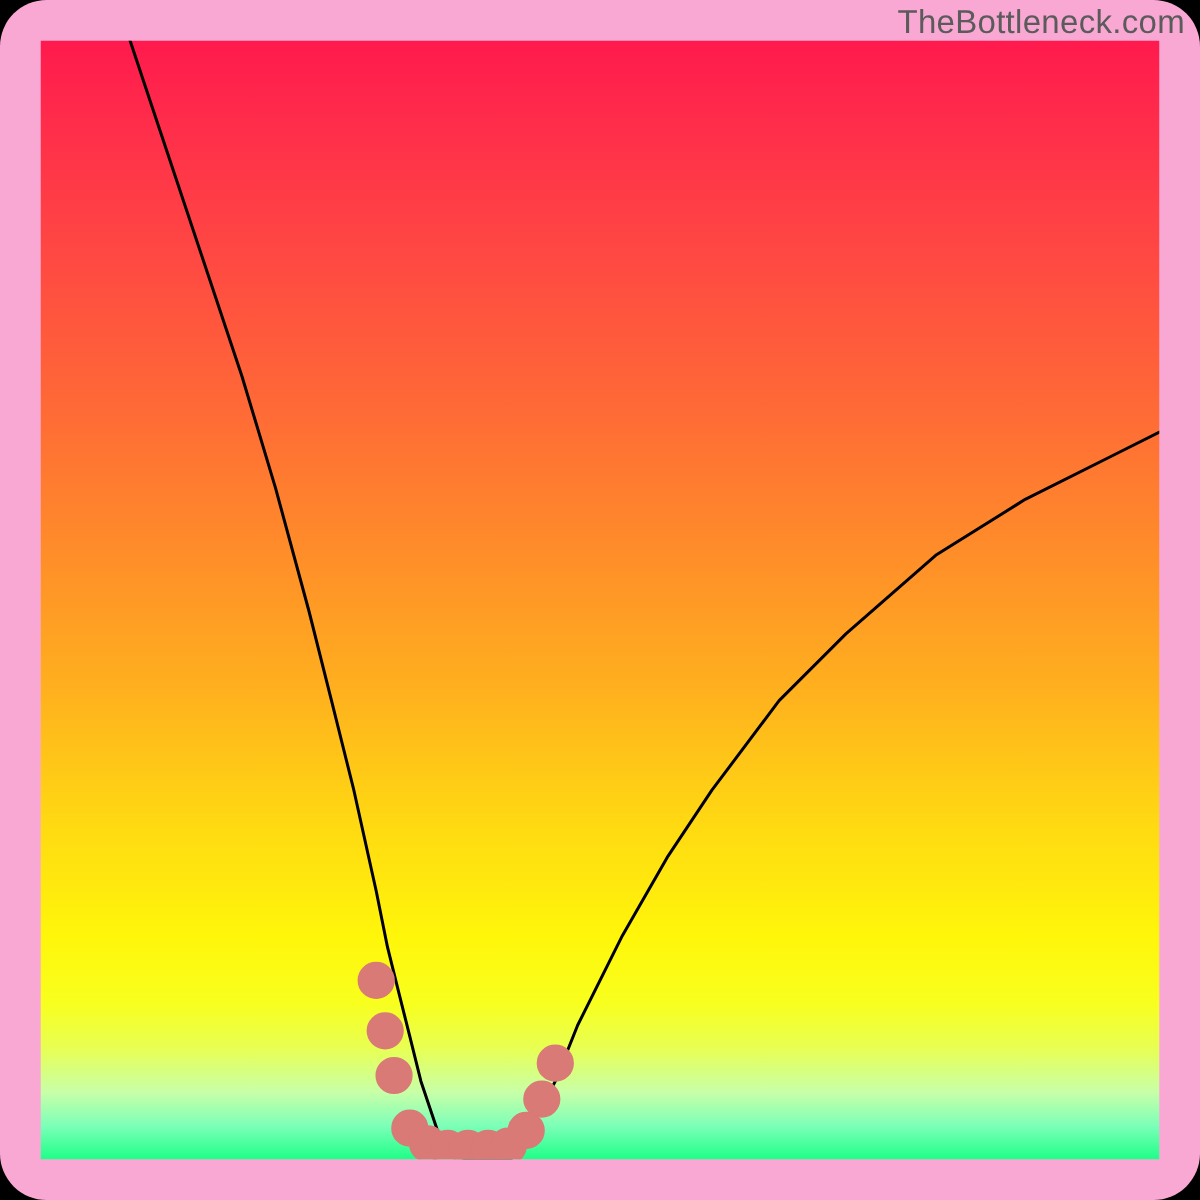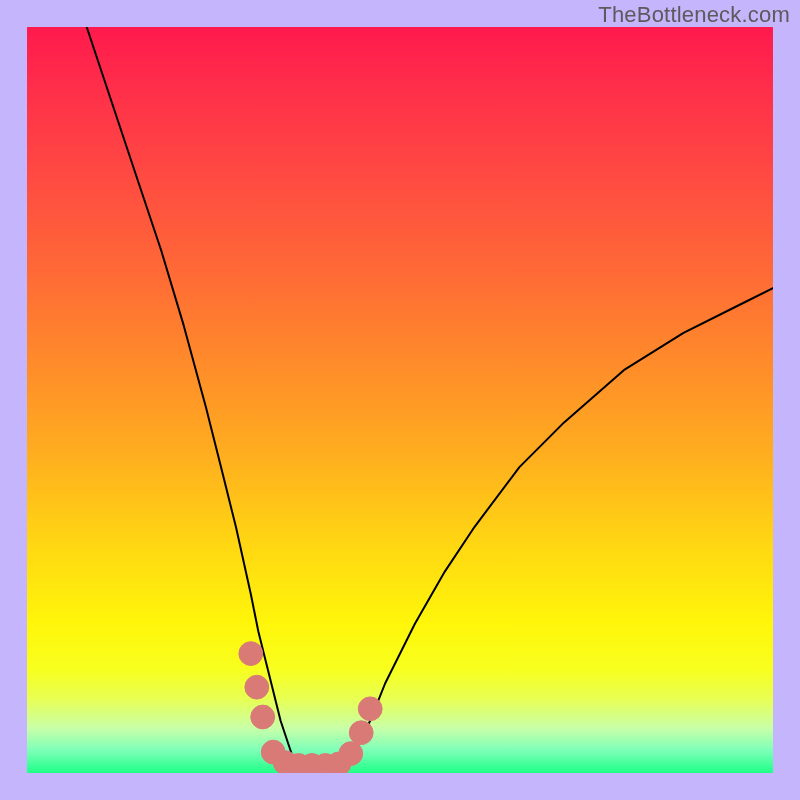--- a/index.html
+++ b/index.html
@@ -1,21 +1,22 @@
 <!DOCTYPE html>
 <html><head>
 <meta charset="utf-8">
 <style>
   * { margin: 0; padding: 0; box-sizing: border-box; }
   html, body { width: 800px; height: 800px; overflow: hidden; background: #000; }
   .frame {
     position: relative;
     width: 800px;
     height: 800px;
-    background: #c4b5fd;
+    background: #f9a8d4;
+    border-radius: 31px;
   }
   .watermark {
     position: absolute;
     top: 2px;
     right: 10px;
     font-family: Arial, Helvetica, sans-serif;
     font-size: 22px;
     font-weight: 500;
     color: #5b5b5b;
     letter-spacing: 0.2px;

